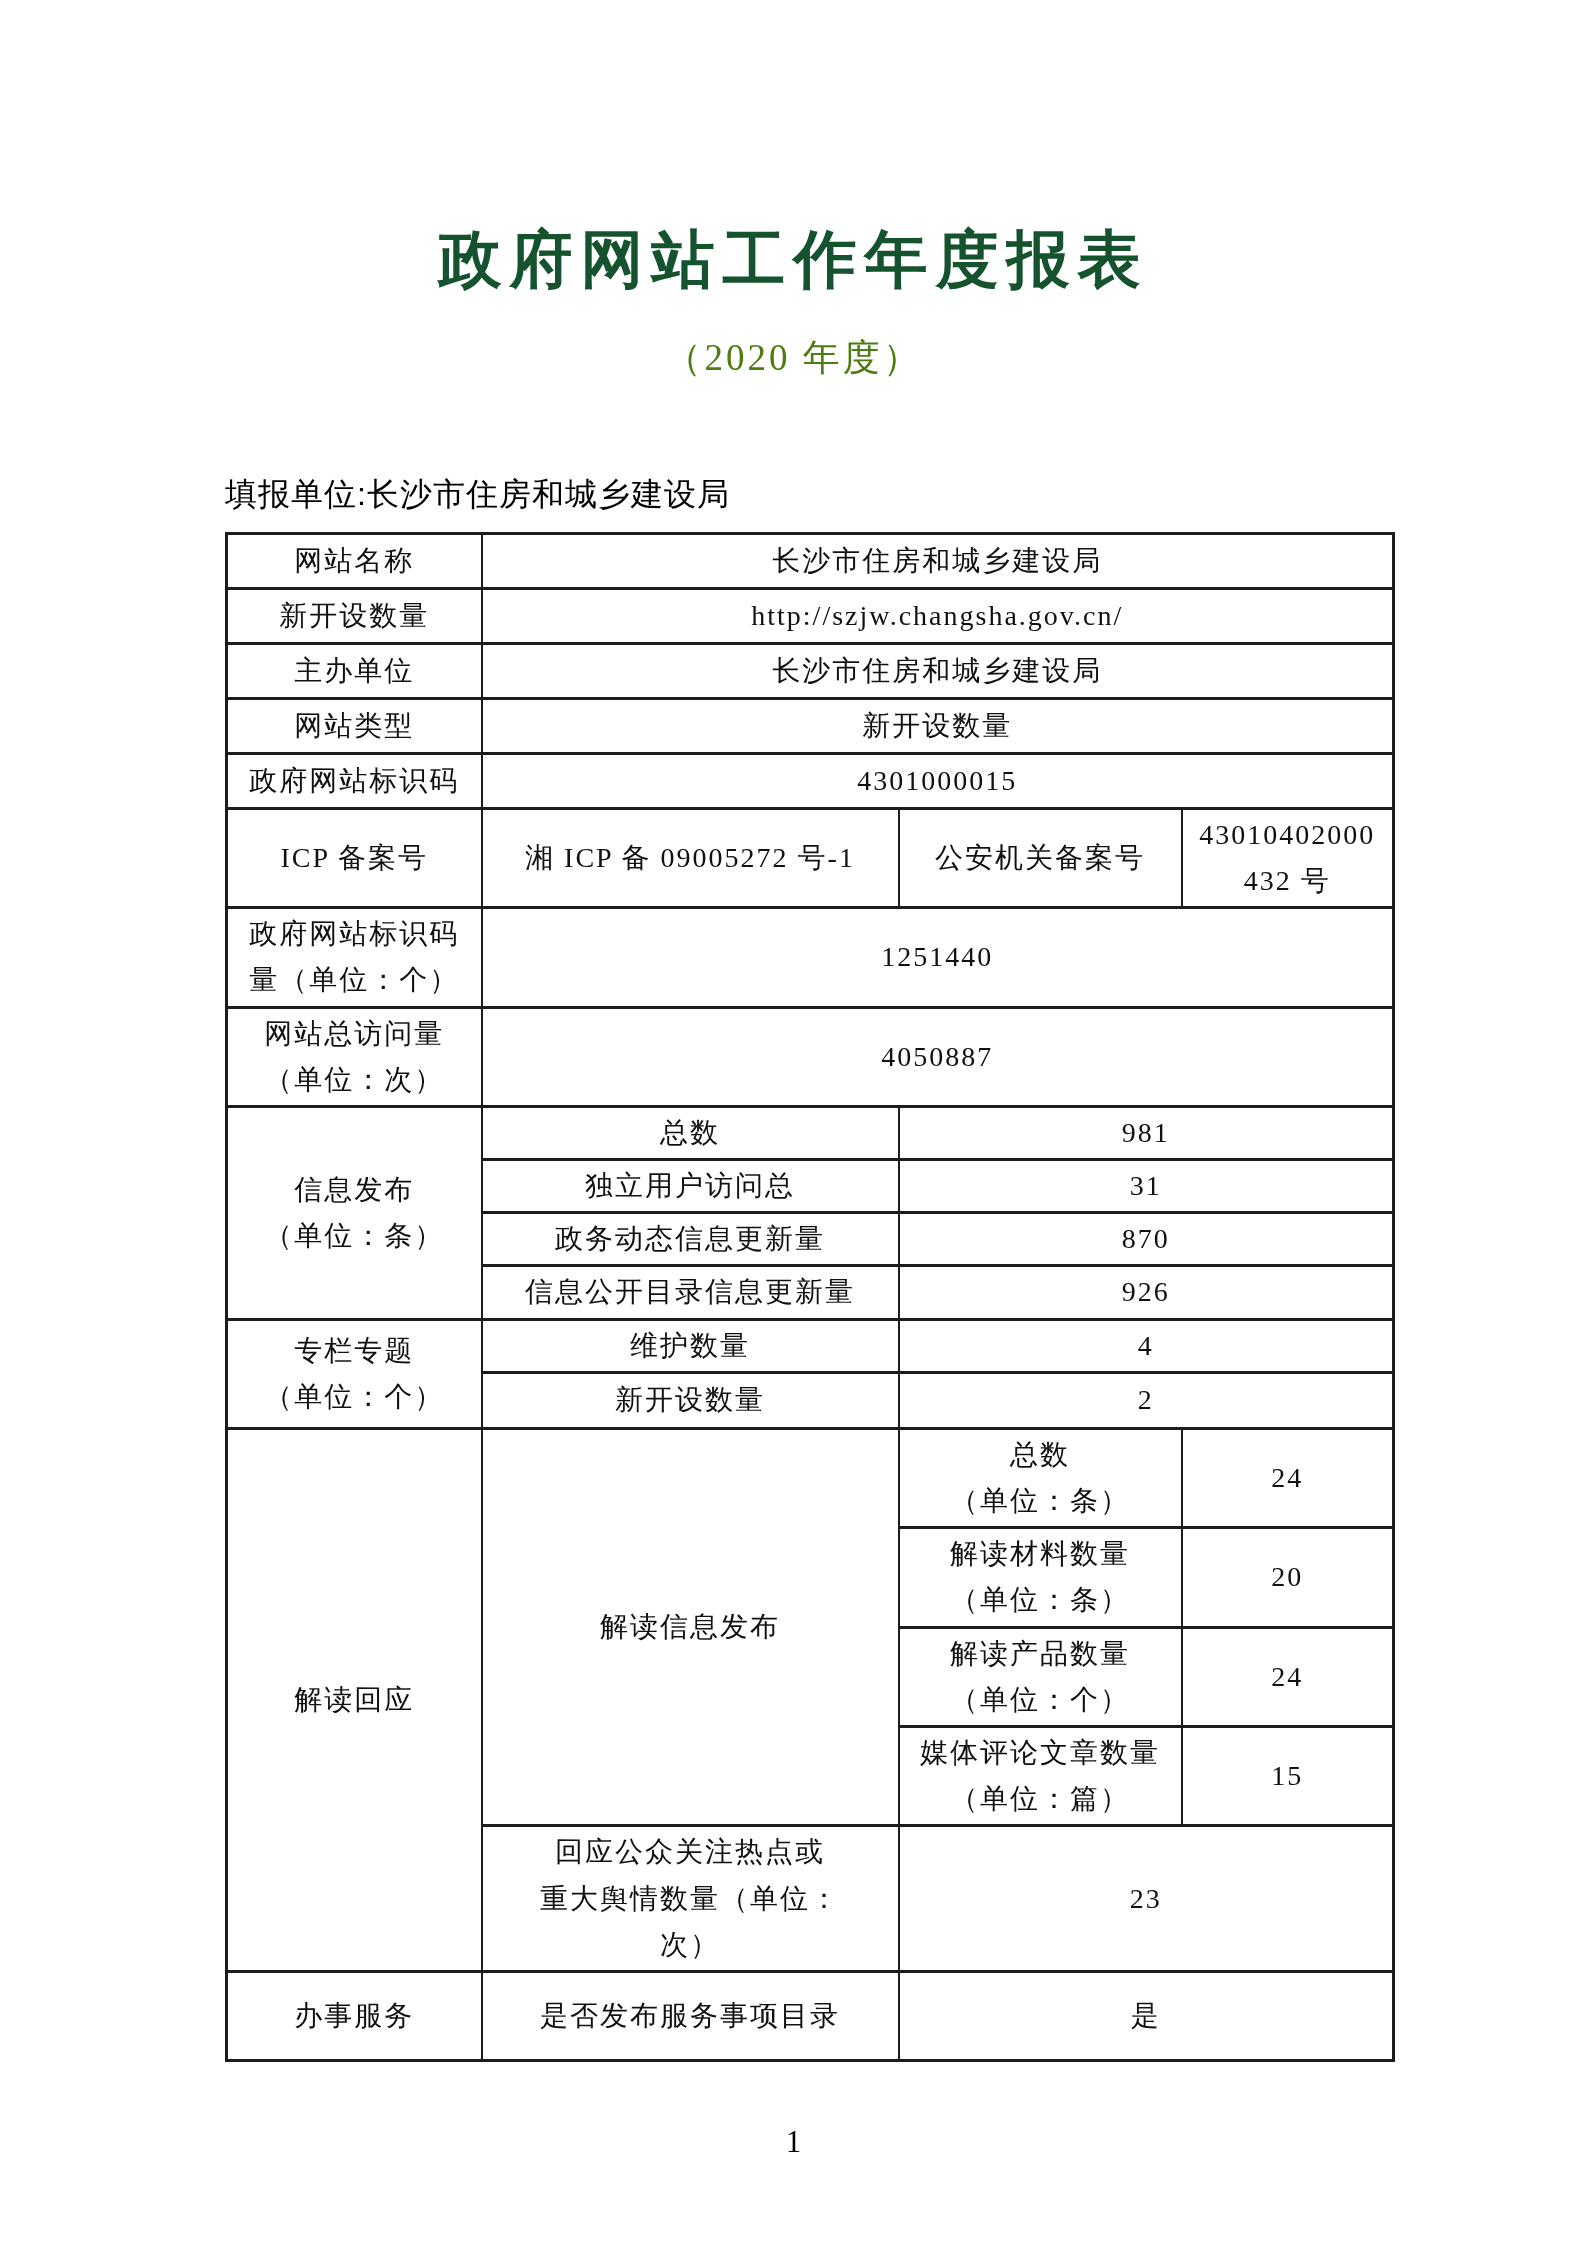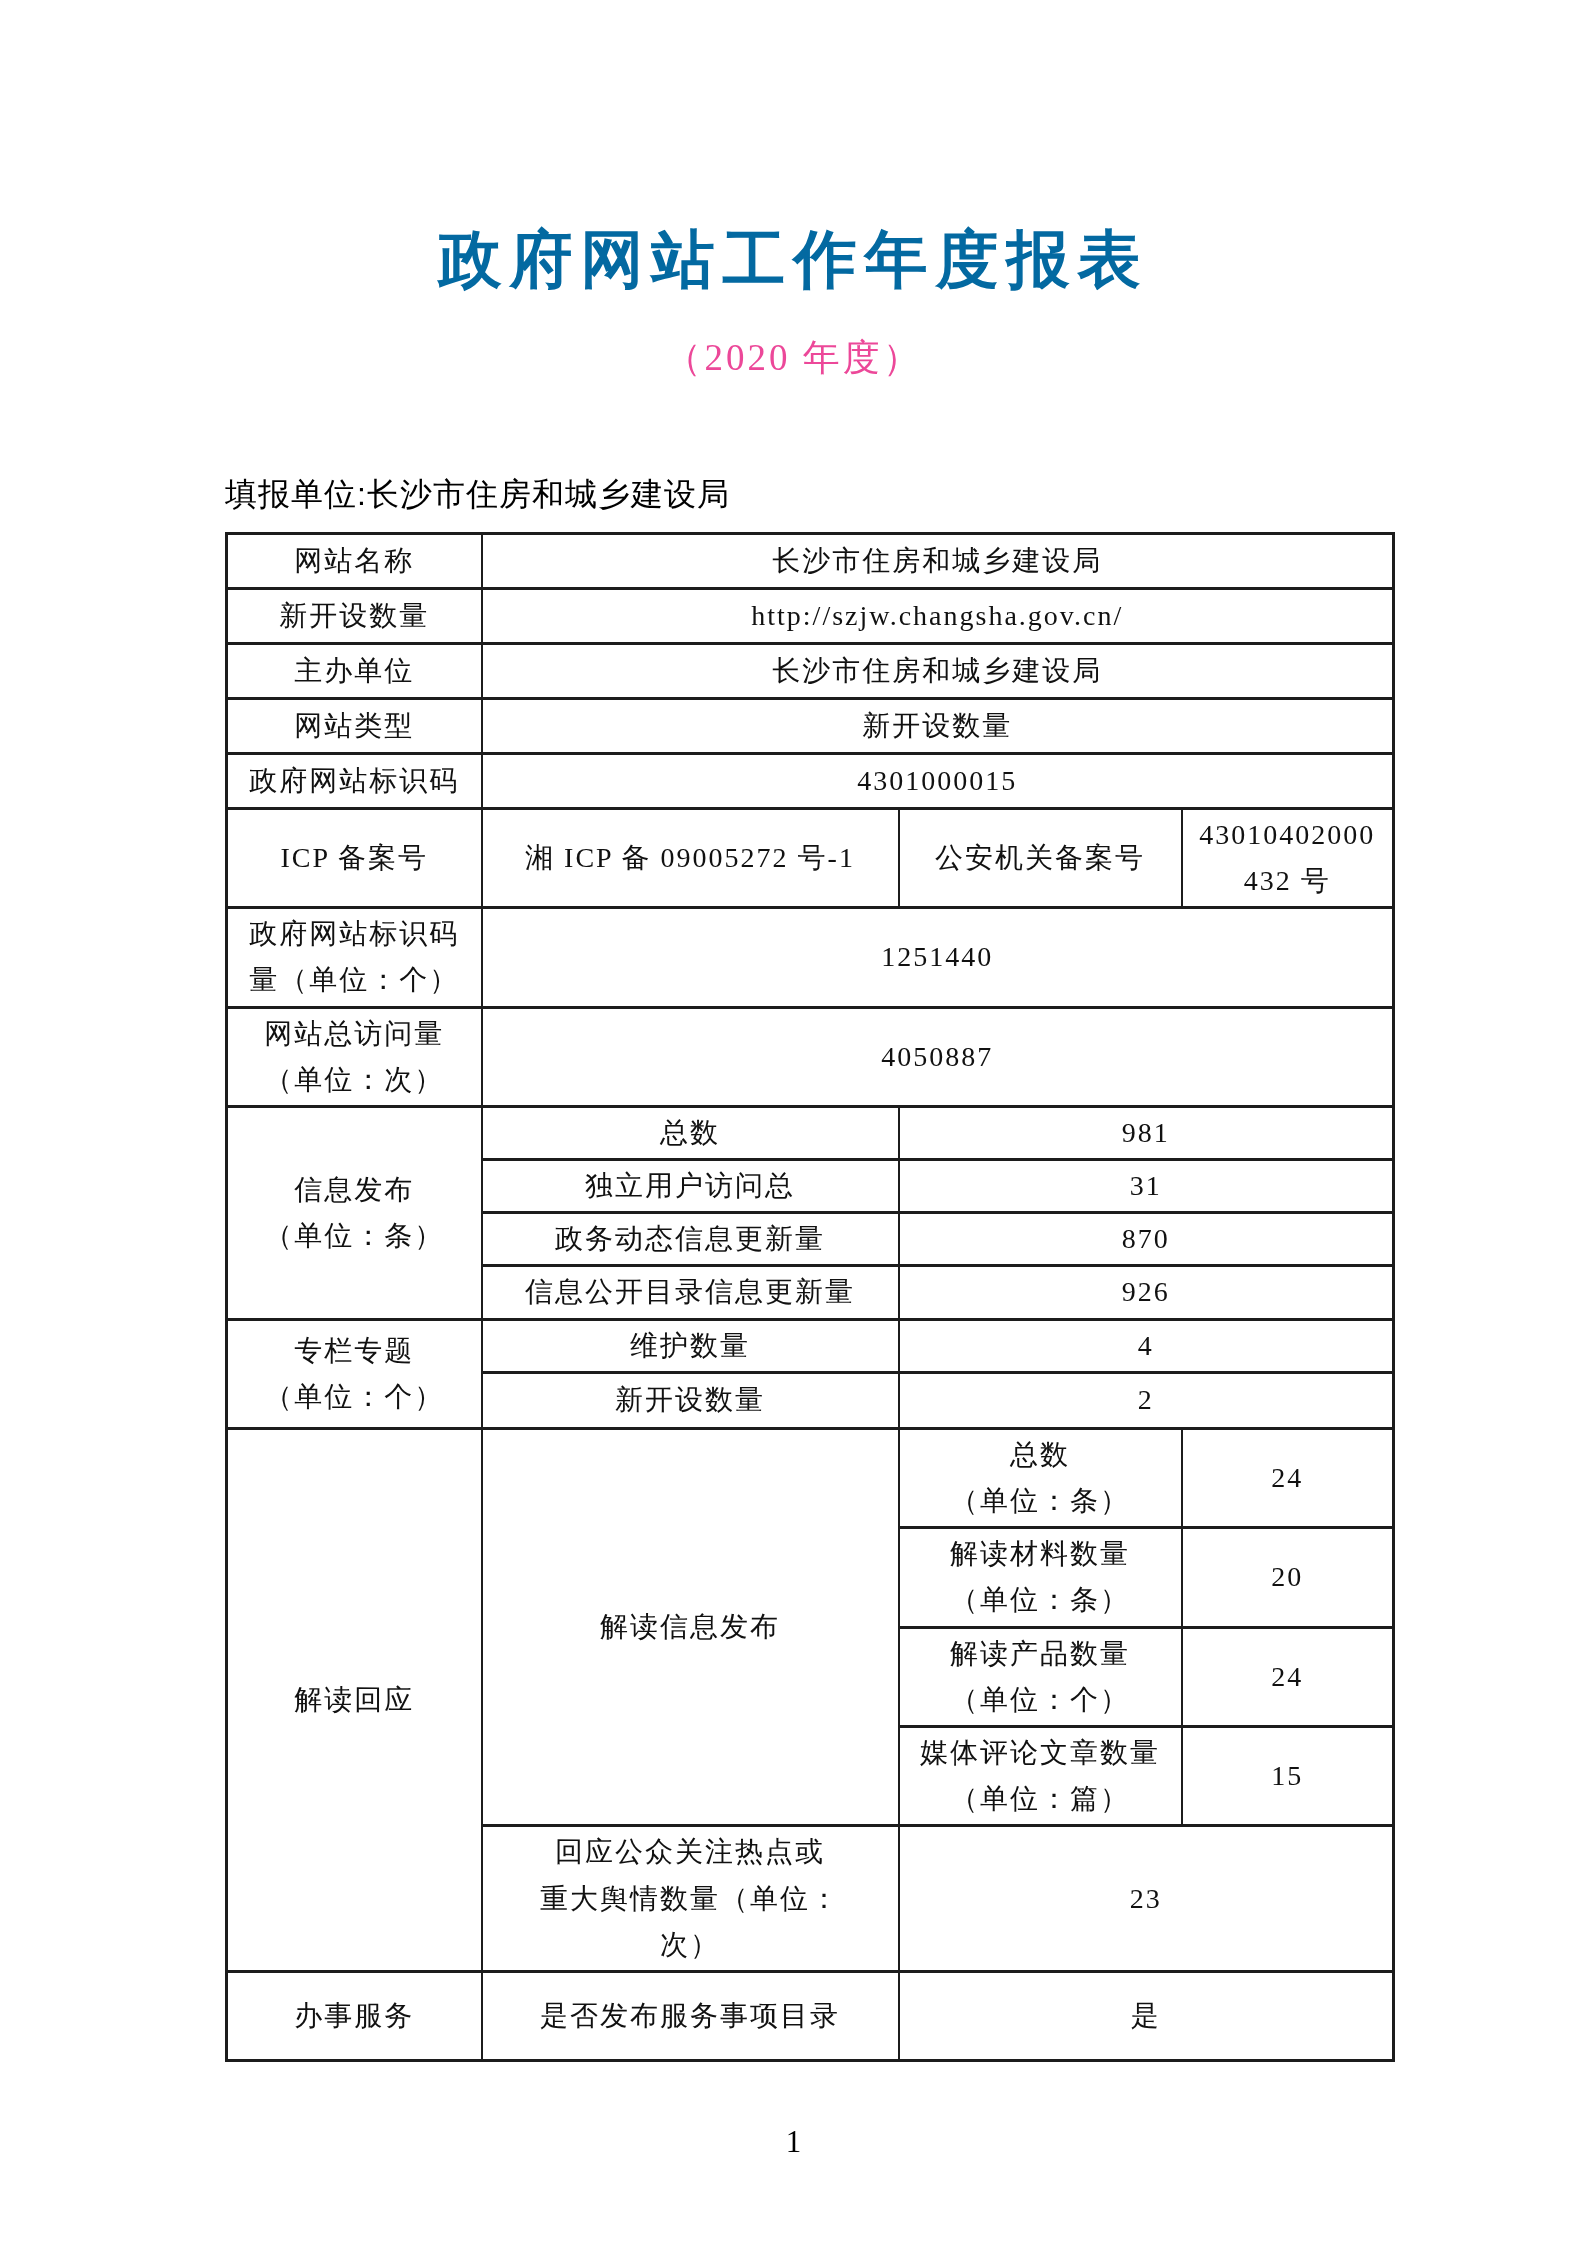--- a/index.html
+++ b/index.html
@@ -10,28 +10,28 @@
     position:relative;
   }
   .page-title {
     padding-top:220px;
     text-align:center;
     font-family:"Liberation Sans", sans-serif;
     font-weight:bold;
     font-size:63px;
     letter-spacing:8px;
     line-height:1.25;
-    color:#0369a1;
+    color:#14532d;
   }
   .page-subtitle {
     margin-top:34px;
     text-align:center;
     font-size:37px;
     letter-spacing:3px;
-    color:#ec4899;
+    color:#4d7c0f;
   }
   .reporting-unit {
     margin:90px 0 15px 225px;
     font-family:"Liberation Sans", sans-serif;
     font-weight:normal;
     font-size:32px;
     letter-spacing:1px;
     color:#000;
   }
   table.report {

